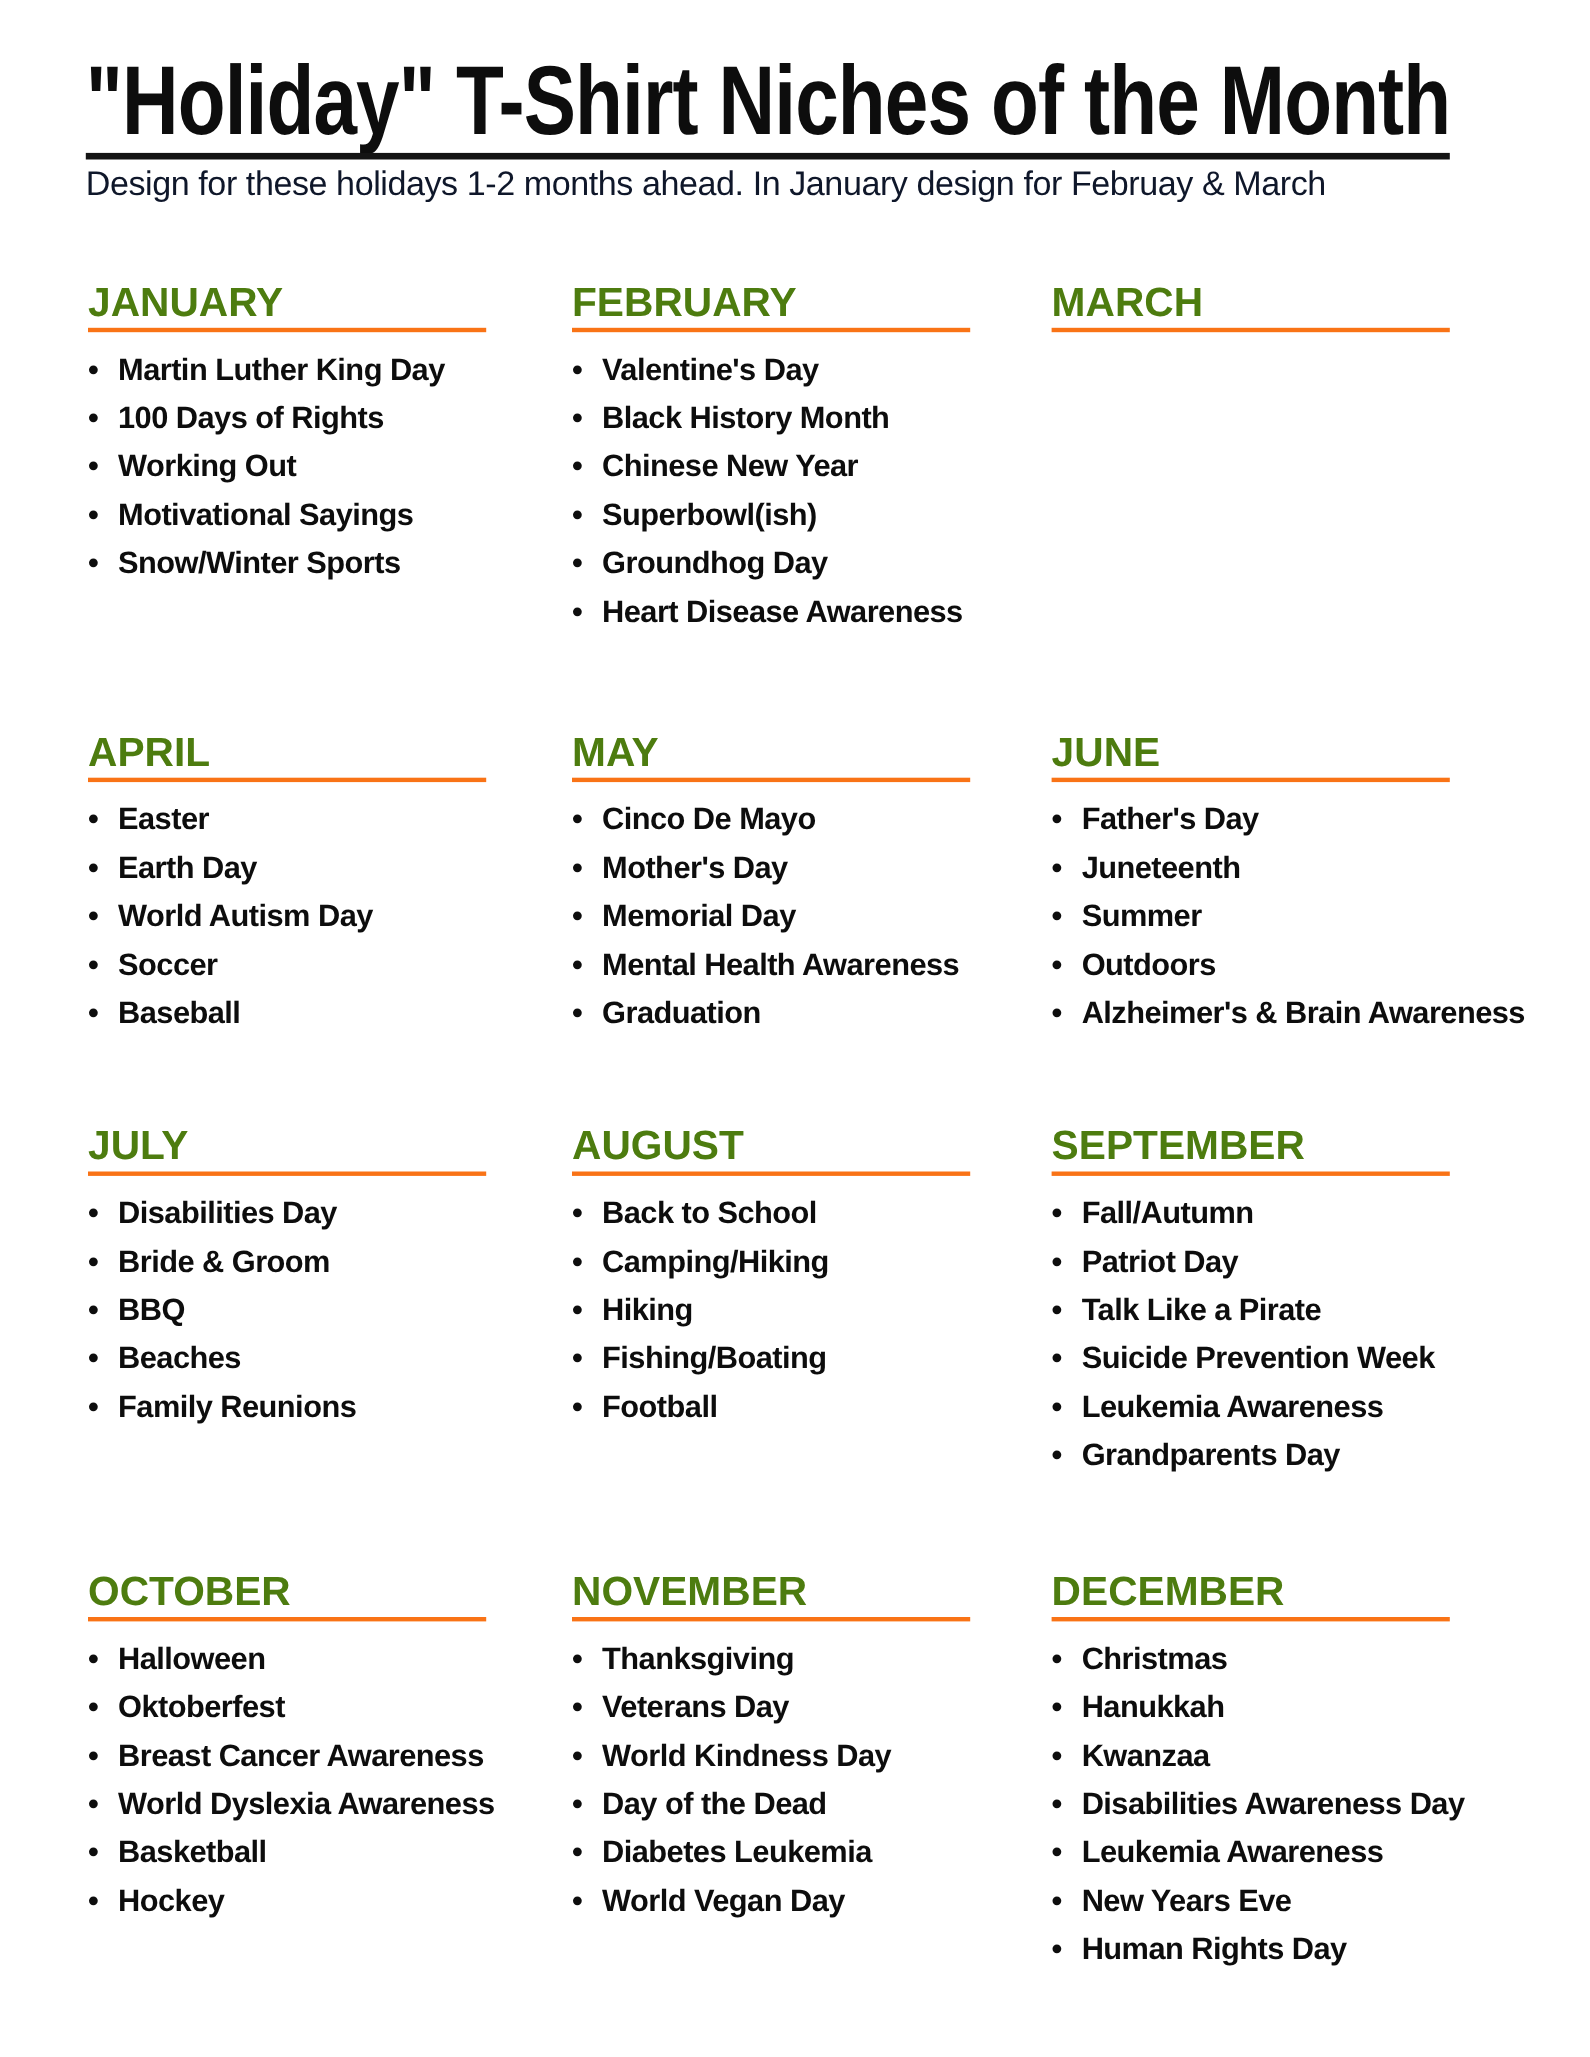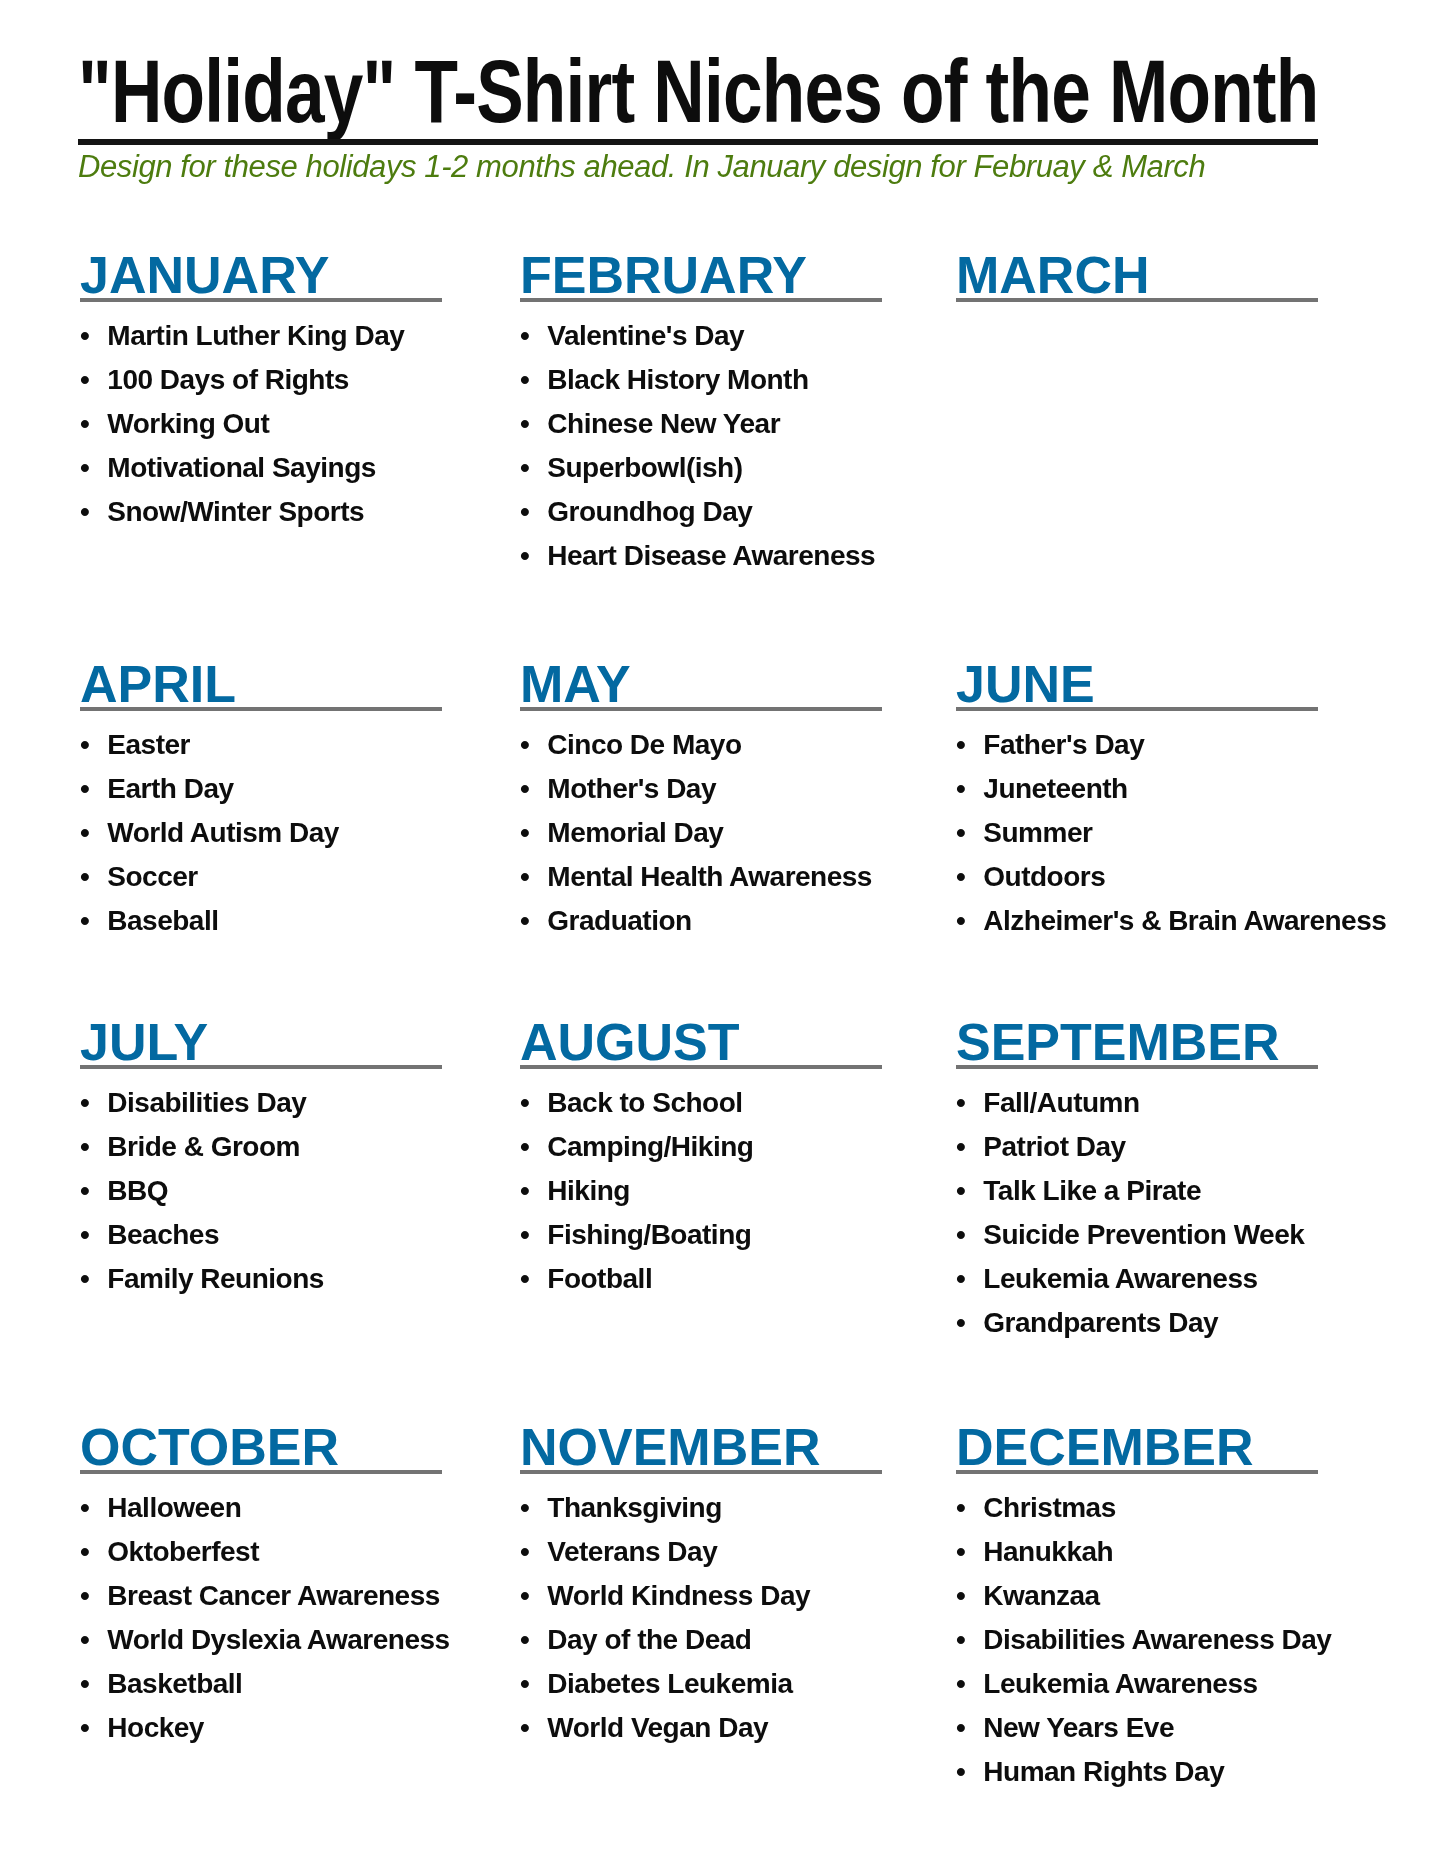--- a/index.html
+++ b/index.html
@@ -36,38 +36,37 @@
   }
   .subtitle {
     position: absolute;
     left: 78px;
     top: 149px;
     margin: 0;
     font-size: 31px;
     font-weight: normal;
     letter-spacing: -0.4px;
     white-space: nowrap;
-    color: #4d7c0f;
-    font-style: italic;
+    color: #0f172a;
   }
   .month {
     position: absolute;
     width: 460px;
   }
   .month h2 {
     margin: 0;
     width: 362px;
-    font-size: 52px;
+    font-size: 37px;
     line-height: 38px;
     font-weight: bold;
     letter-spacing: 0;
     padding-bottom: 4px;
-    border-bottom: 4px solid #737373;
-    white-space: nowrap;
-    color: #0369a1;
+    border-bottom: 4px solid #f97316;
+    white-space: nowrap;
+    color: #4d7c0f;
   }
   .month ul {
     list-style: none;
     margin: 12px 0 0 0;
     padding: 0;
   }
   .month li {
     font-size: 28px;
     font-weight: bold;
     line-height: 44px;

